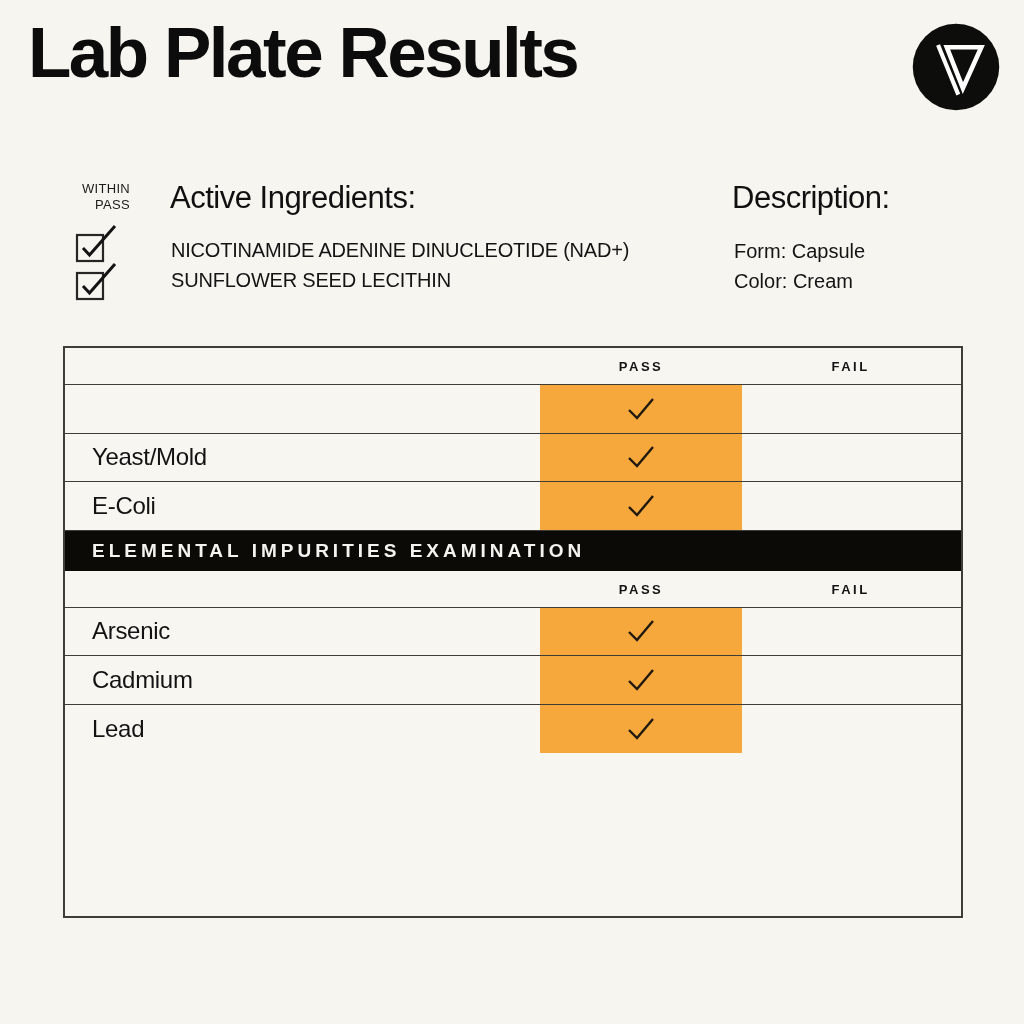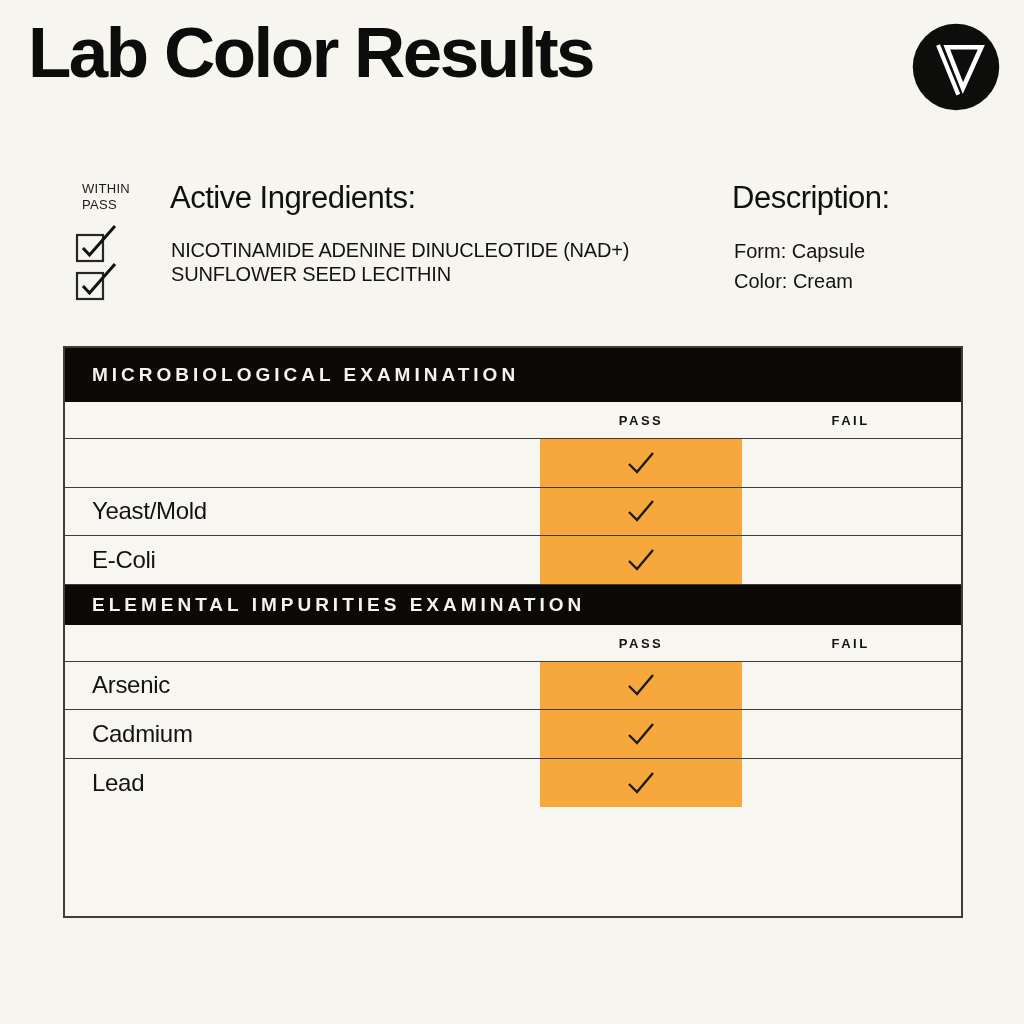--- a/index.html
+++ b/index.html
@@ -16,32 +16,33 @@
     font-size:71px; font-weight:800; letter-spacing:-2.5px;
     color:#0c0c0c; white-space:nowrap;
   }
 
   .logo { left:910px; top:21px; width:92px; height:92px; }
 
   .spec-badge {
     left:82px; top:181px;
     font-size:13px; line-height:15.5px; letter-spacing:0.3px;
     color:#1b1b1b;
+    text-align:right;
   }
   .checkbox-1 { left:72px; top:222px; }
   .checkbox-2 { left:72px; top:260px; }
 
   .ai-heading, .desc-heading {
     font-size:31px; font-weight:normal; letter-spacing:-0.5px; color:#101010;
     white-space:nowrap;
   }
   .ai-heading  { left:170px; top:180px; }
   .ai-item { left:171px; font-size:20px; letter-spacing:-0.2px; white-space:nowrap; }
   .ai-item-1 { top:239px; }
-  .ai-item-2 { top:263px; }
+  .ai-item-2 { top:269px; }
 
   .desc-heading { left:732px; top:180px; }
   .desc-line { left:734px; font-size:20px; white-space:nowrap; }
   .desc-line-1 { top:240px; }
   .desc-line-2 { top:270px; }
 
   .results-table {
     left:63px; top:346px; width:900px; height:572px;
     border:2px solid #3f3d39; box-sizing:border-box;
     background:#F8F6F1;
@@ -80,21 +81,21 @@
     background:#F6A83D;
     display:flex; align-items:center; justify-content:center;
   }
   .fail-cell {
     position:absolute; left:677px; top:0; width:217px; height:100%;
   }
 </style>
 </head>
 <body>
 
-<div class="abs page-title">Lab Color Results</div>
+<div class="abs page-title">Lab Plate Results</div>
 
 <div class="abs logo">
   <svg width="92" height="92" viewBox="0 0 100 100">
     <circle cx="50" cy="50" r="47" fill="#0D0D0B"></circle>
     <path d="M30.5 26 L52.5 80" stroke="#FFFFFF" stroke-width="4.5" fill="none"></path>
     <path d="M40 28.5 L77.5 28.5 L57.5 73 Z" stroke="#FFFFFF" stroke-width="5" fill="none"></path>
   </svg>
 </div>
 
 <div class="abs spec-badge">
@@ -118,23 +119,20 @@
 <div class="abs ai-heading">Active Ingredients:</div>
 <div class="abs ai-item ai-item-1">NICOTINAMIDE ADENINE DINUCLEOTIDE (NAD+)</div>
 <div class="abs ai-item ai-item-2">SUNFLOWER SEED LECITHIN</div>
 
 <div class="abs desc-heading">Description:</div>
 <div class="abs desc-line desc-line-1">Form: Capsule</div>
 <div class="abs desc-line desc-line-2">Color: Cream</div>
 
 <div class="abs results-table">
 
-  <div class="section-bar h54">
-    <span>MICROBIOLOGICAL EXAMINATION</span>
-  </div>
   <div class="col-header-row">
     <div class="col-header pass">PASS</div>
     <div class="col-header fail">FAIL</div>
   </div>
 
   <div class="t-row">
     <div class="pass-cell">
       <svg width="30" height="26" viewBox="0 0 30 26">
           <path d="M3 14 L11 22 L27 3" fill="none" stroke="#201910" stroke-width="2.4"></path>
         </svg>

